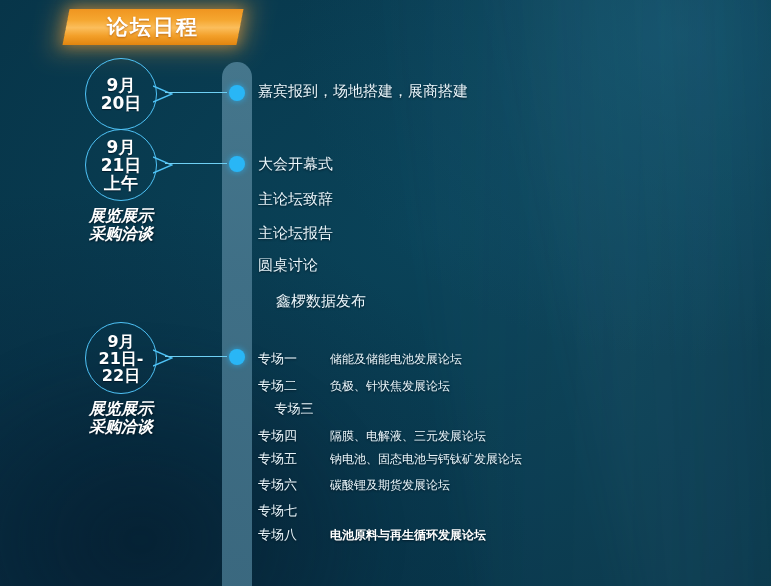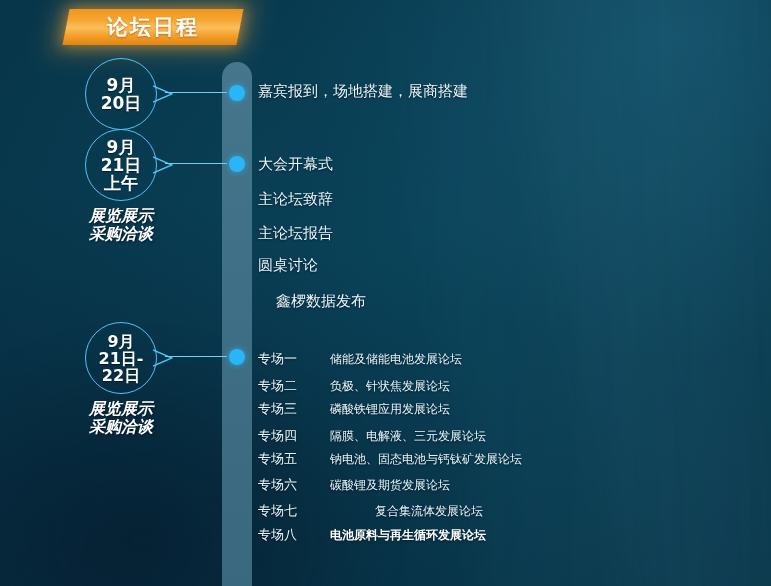--- a/index.html
+++ b/index.html
@@ -264,38 +264,36 @@
   <div class="node-dot" style="left:229px; top:349px;"></div>
 
   <div class="session-row" style="left:258px; top:350px;">
     <span class="session-no">专场一</span>
     <span class="session-name">储能及储能电池发展论坛</span>
   </div>
   <div class="session-row" style="left:258px; top:360px;margin-top:17px;">
     <span class="session-no">专场二</span>
     <span class="session-name">负极、针状焦发展论坛</span>
   </div>
-  <div class="session-row" style="left:258px; top:400px;">
+  <div class="session-row" style="left:258px; top:400px;text-align:center;">
     <span class="session-no">专场三</span>
-    <span class="session-name">磷酸铁锂应用发展论坛</span>
   </div>
   <div class="session-row" style="left:258px; top:427px;">
     <span class="session-no">专场四</span>
     <span class="session-name">隔膜、电解液、三元发展论坛</span>
   </div>
   <div class="session-row" style="left:258px; top:476px;">
     <span class="session-no">专场六</span>
     <span class="session-name">碳酸锂及期货发展论坛</span>
   </div>
   <div class="session-row" style="left:258px; top:450px;">
     <span class="session-no">专场五</span>
     <span class="session-name">钠电池、固态电池与钙钛矿发展论坛</span>
   </div>
   <div class="session-row" style="left:258px; top:502px;gap:45px;">
     <span class="session-no">专场七</span>
-    <span class="session-name">复合集流体发展论坛</span>
   </div>
   <div class="session-row highlight" style="left:258px; top:526px;">
     <span class="session-no">专场八</span>
     <span class="session-name">电池原料与再生循环发展论坛</span>
   </div>
 
 </div>
 
 </body></html>

